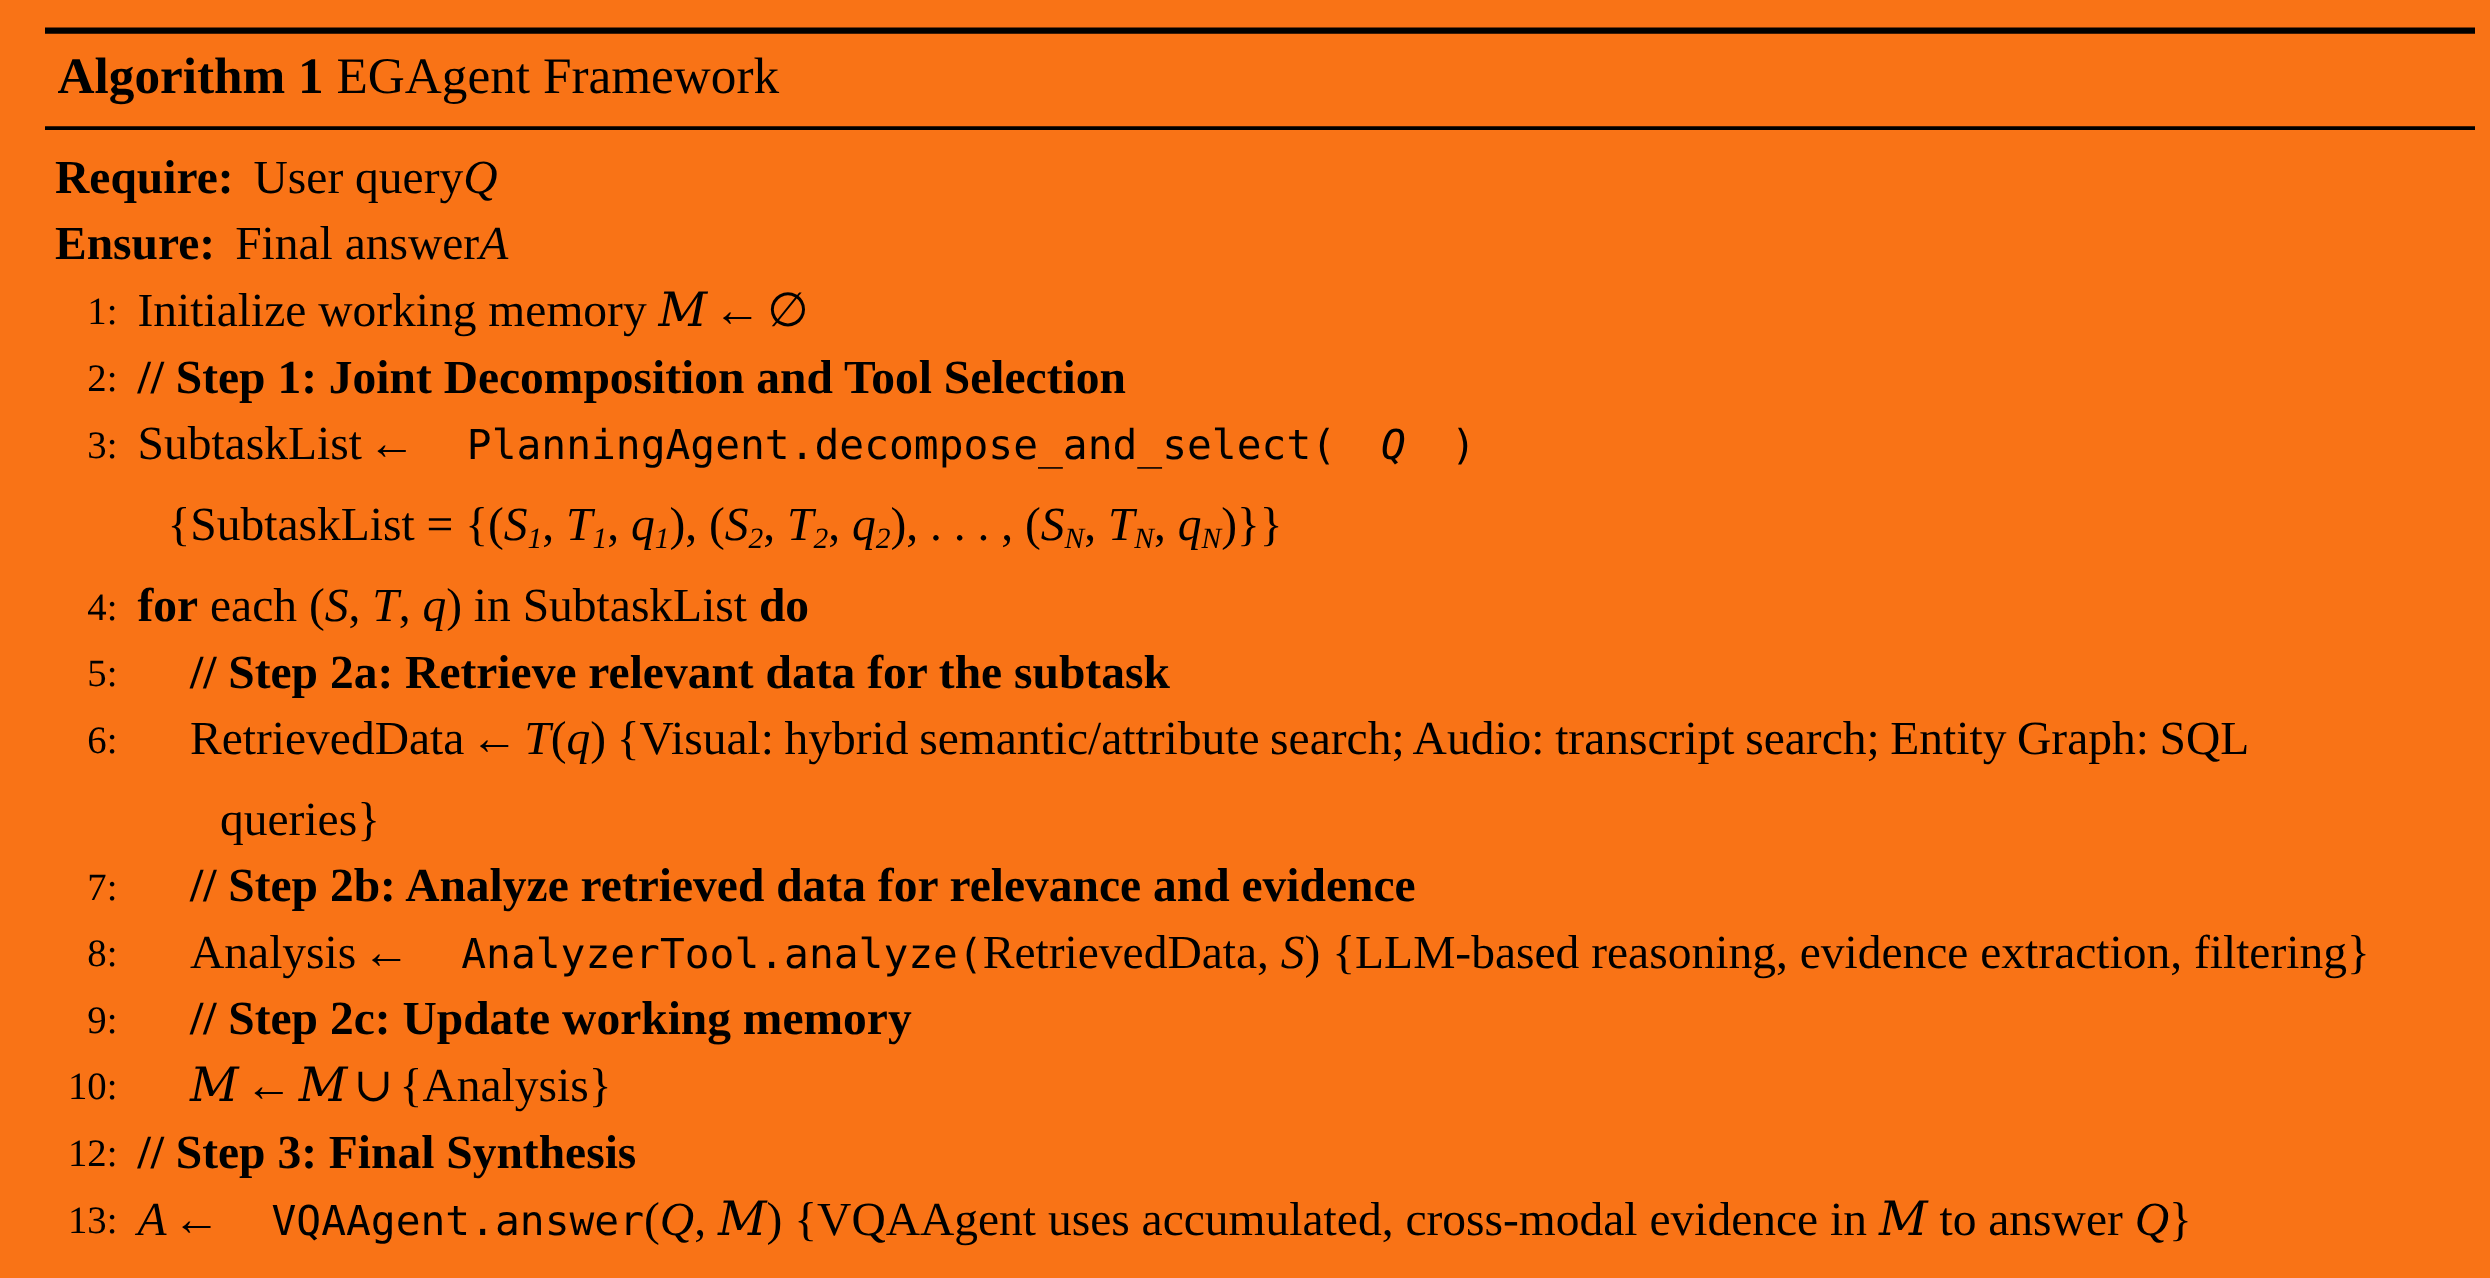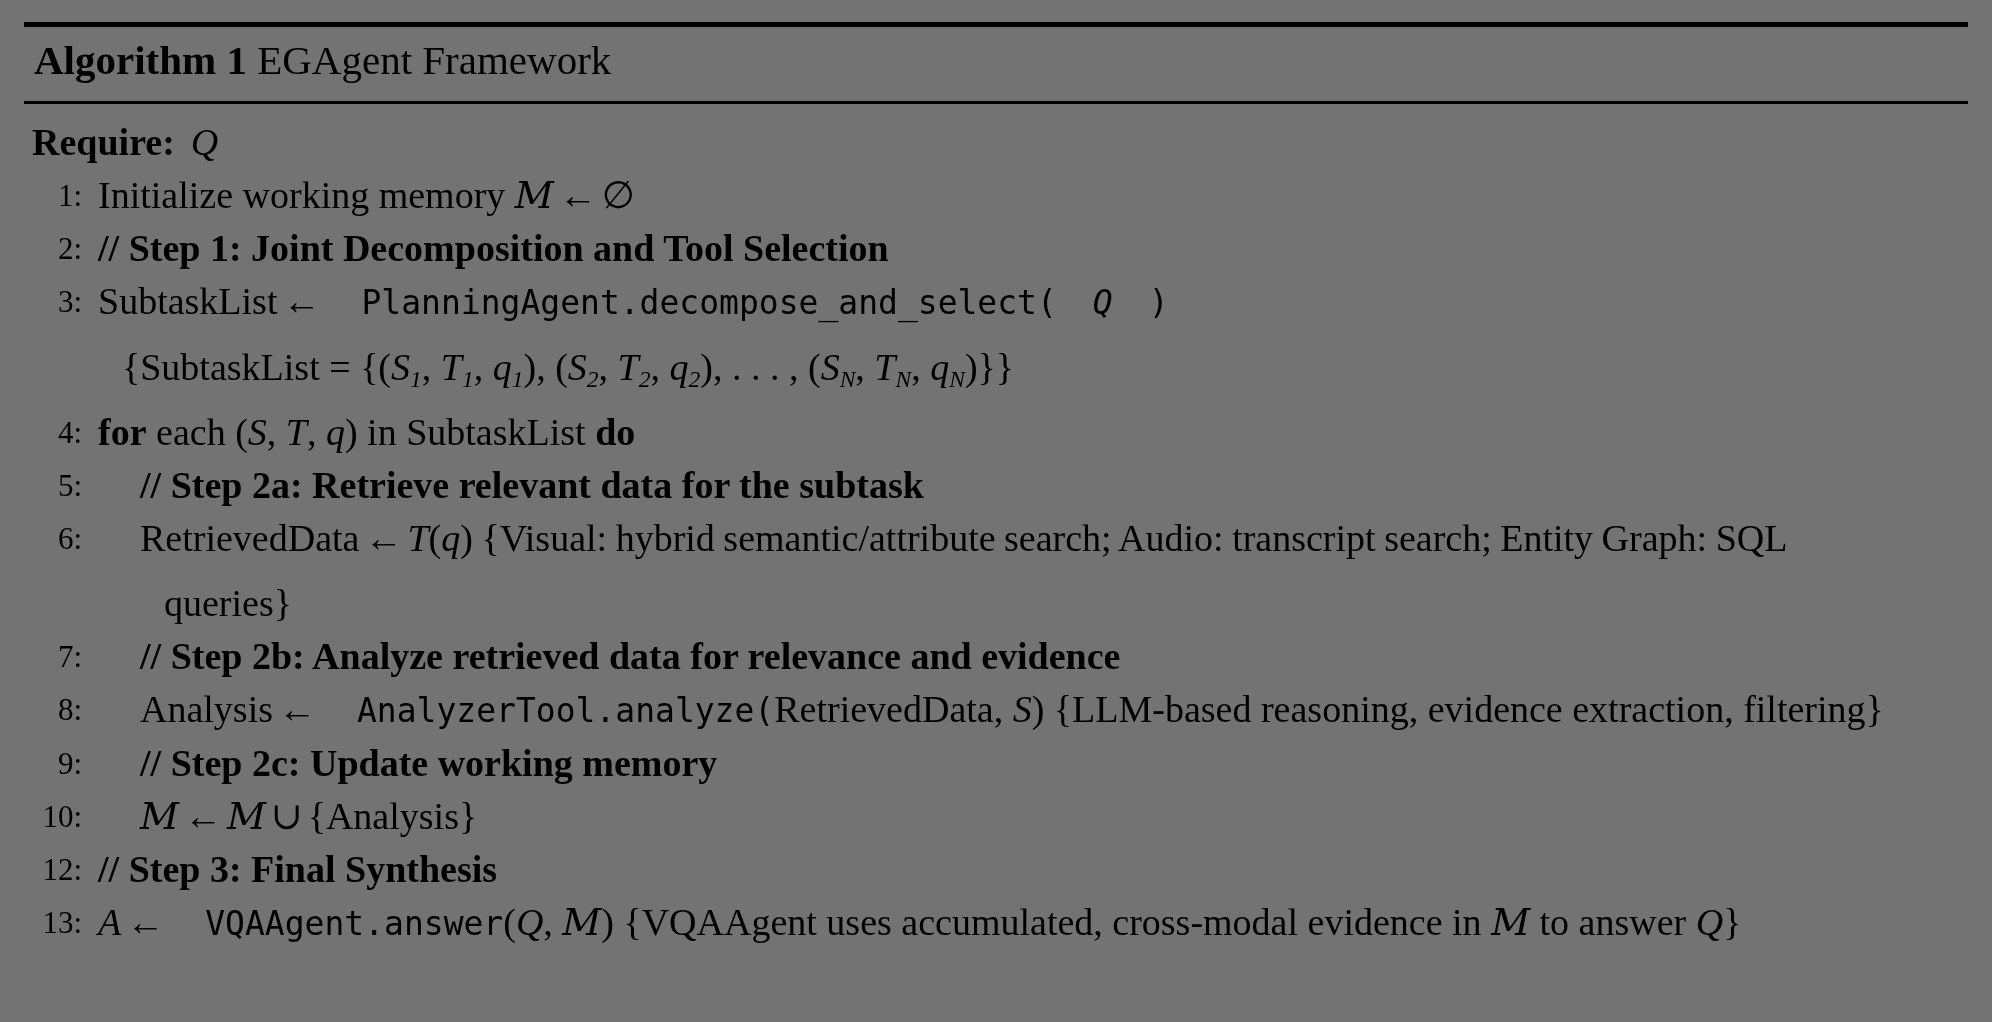--- a/index.html
+++ b/index.html
@@ -26,22 +26,22 @@
     border-radius: 54px;
     background: #ffffff;
   }
 
   .algorithm {
     position: absolute;
     left: 0; top: 0;
     width: 1992px;
     height: 1022px;
     box-sizing: border-box;
-    padding: 0 24px;
-    background: #737373;
+    padding: 0 36px;
+    background: #f97316;
   }
 
   .rule-thick {
     height: 5px;
     background: #000000;
     margin: 0 0 0 0;
     width: 1944px;
   }
   .rule-thin {
     height: 3px;
@@ -143,23 +143,29 @@
     <span class="kw">Algorithm 1</span>
     <span>EGAgent Framework</span>
   </div>
 
   <div class="rule-thin rule-mid"></div>
 
   <div class="body-block">
 
     <div class="line req-line">
       <span class="lbl">Require:</span>
+      <span>User query </span>
         <span class="mathit">Q</span>
     </div>
 
+    <div class="line req-line">
+      <span class="lbl">Ensure:</span>
+      <span>Final answer </span>
+        <span class="mathit">A</span>
+    </div>
 
     <div class="line">
       <span class="num">1:</span>
       <span class="content"><span>Initialize working memory </span><span class="cal">M</span><span class="op">←</span><span>∅</span></span>
     </div>
 
     <div class="line">
       <span class="num">2:</span>
       <span class="content bold"><span>//</span>&nbsp;<span>Step 1: Joint Decomposition and Tool Selection</span></span>
     </div>

